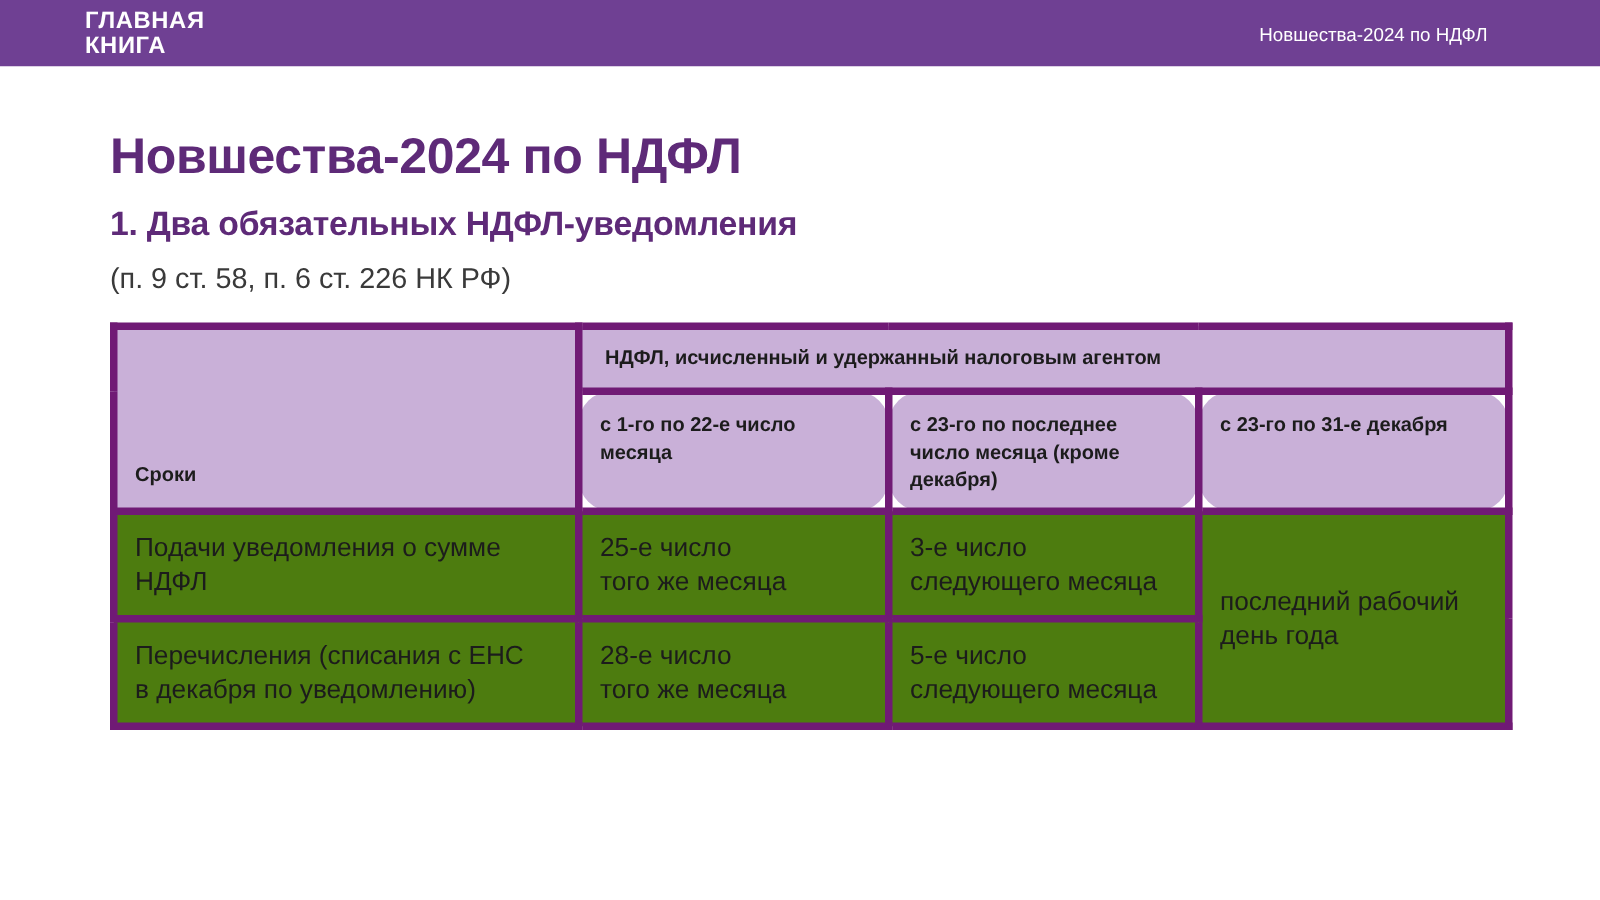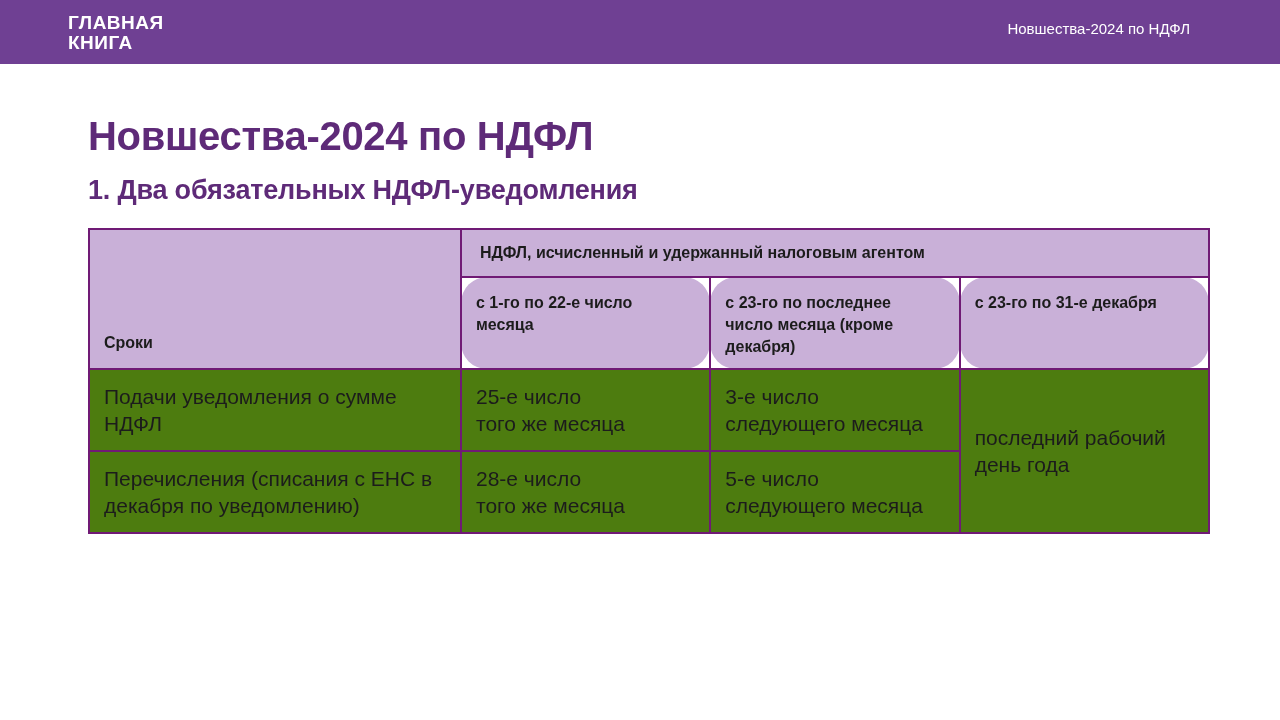--- a/index.html
+++ b/index.html
@@ -12,21 +12,21 @@
     height: 720px;
     background: #ffffff;
     font-family: "Liberation Sans", sans-serif;
     overflow: hidden;
   }
 
   
   .header {
     position: relative;
     width: 1280px;
-    height: 64px;
+    height: 53px;
     background: #6f4093;
     display: flex;
     align-items: center;
   }
   .logo-box {
     margin-left: 68px;
     width: 150px;
     height: 40px;
     display: flex;
     flex-direction: column;
@@ -77,21 +77,21 @@
 
   
   table.main-table {
     margin-top: 22px;
     border-collapse: collapse;
     width: 1122px;
     table-layout: fixed;
   }
   table.main-table td {
     vertical-align: top;
-    border: 2px solid #701a75;
+    border: 6px solid #701a75;
     padding: 10px 26px;
   }
   .hdr {
     background: #c9b0d8;
     font-weight: bold;
     font-size: 16px;
     color: #1c1c1c;
   }
   .hdr-span {
     text-align: left;
@@ -135,20 +135,21 @@
   <div class="logo-box">
     <div class="logo-line1">ГЛАВНАЯ</div>
     <div class="logo-line2">КНИГА</div>
   </div>
   <div class="header-right">Новшества-2024 по НДФЛ</div>
 </div>
 
 <div class="content">
   <div class="slide-title">Новшества-2024 по НДФЛ</div>
   <div class="slide-subtitle">1. Два обязательных НДФЛ-уведомления</div>
+  <div class="slide-ref">(п. 9 ст. 58, п. 6 ст. 226 НК РФ)</div>
 
   <table class="main-table">
     <tbody>
       <tr>
         <td class="hdr hdr-sroki c-w1" rowspan="2">Сроки</td>
         <td class="hdr hdr-span" colspan="3">НДФЛ, исчисленный и удержанный налоговым агентом</td>
       </tr>
       <tr>
         <td class="hdr hdr-sub c-w2">с 1-го по 22-е число месяца</td>
         <td class="hdr hdr-sub c-w3">с 23-го по последнее число месяца (кроме декабря)</td>

